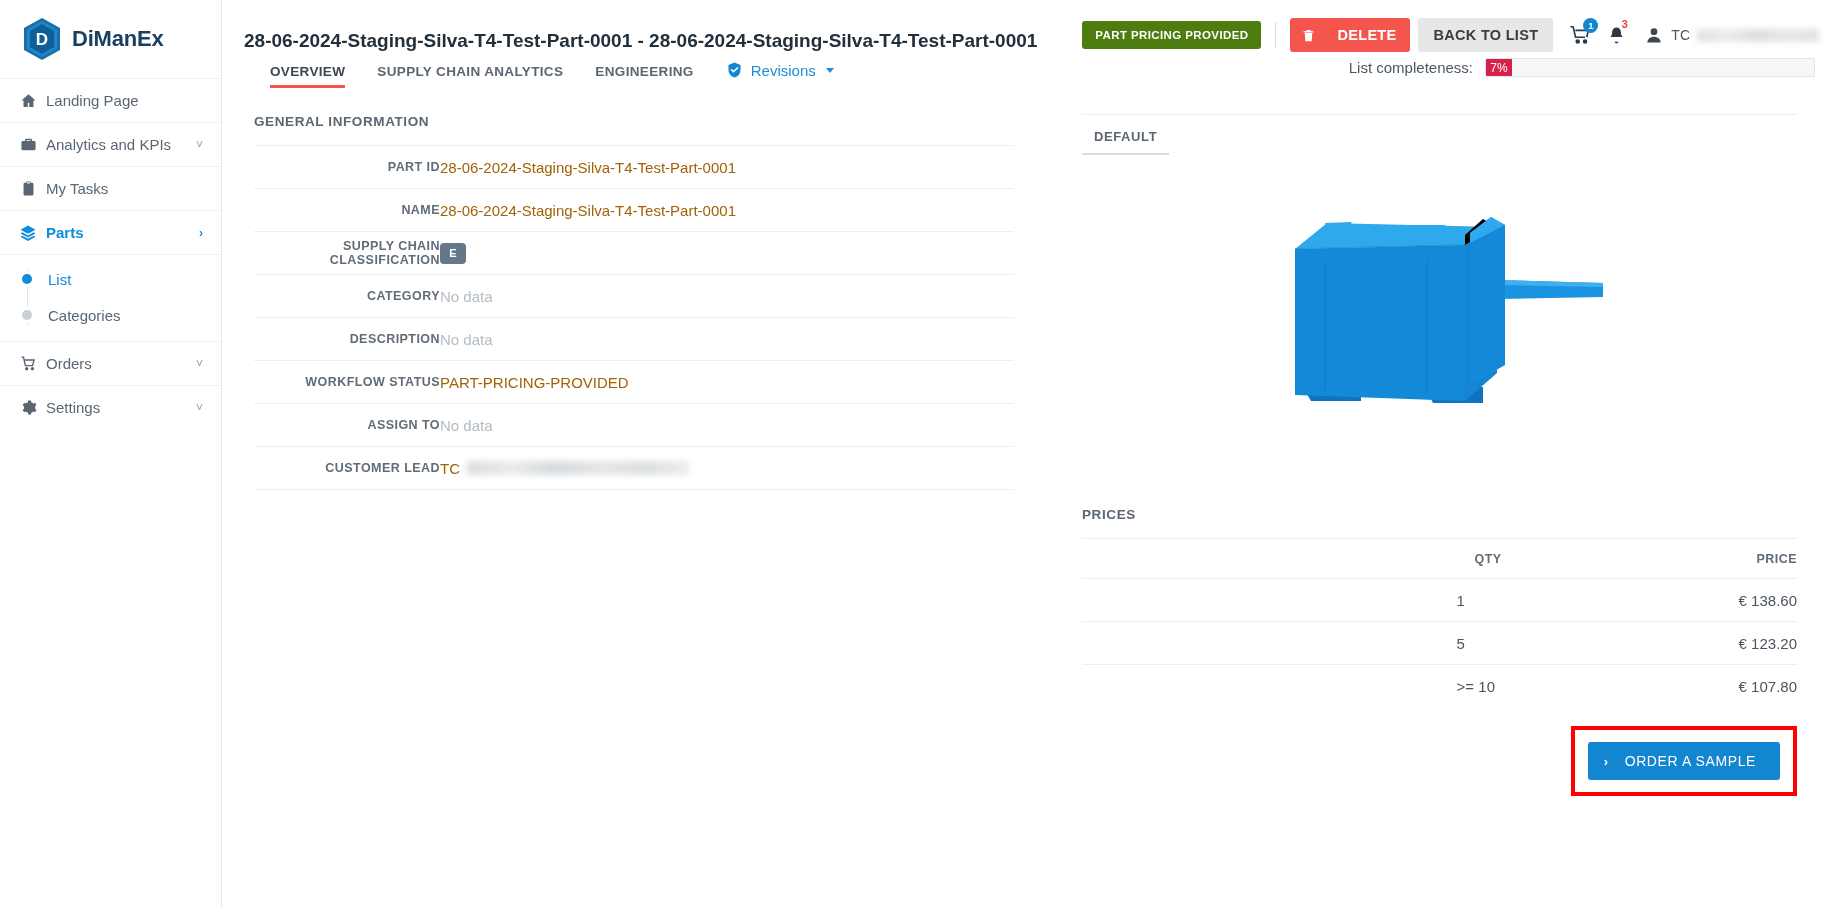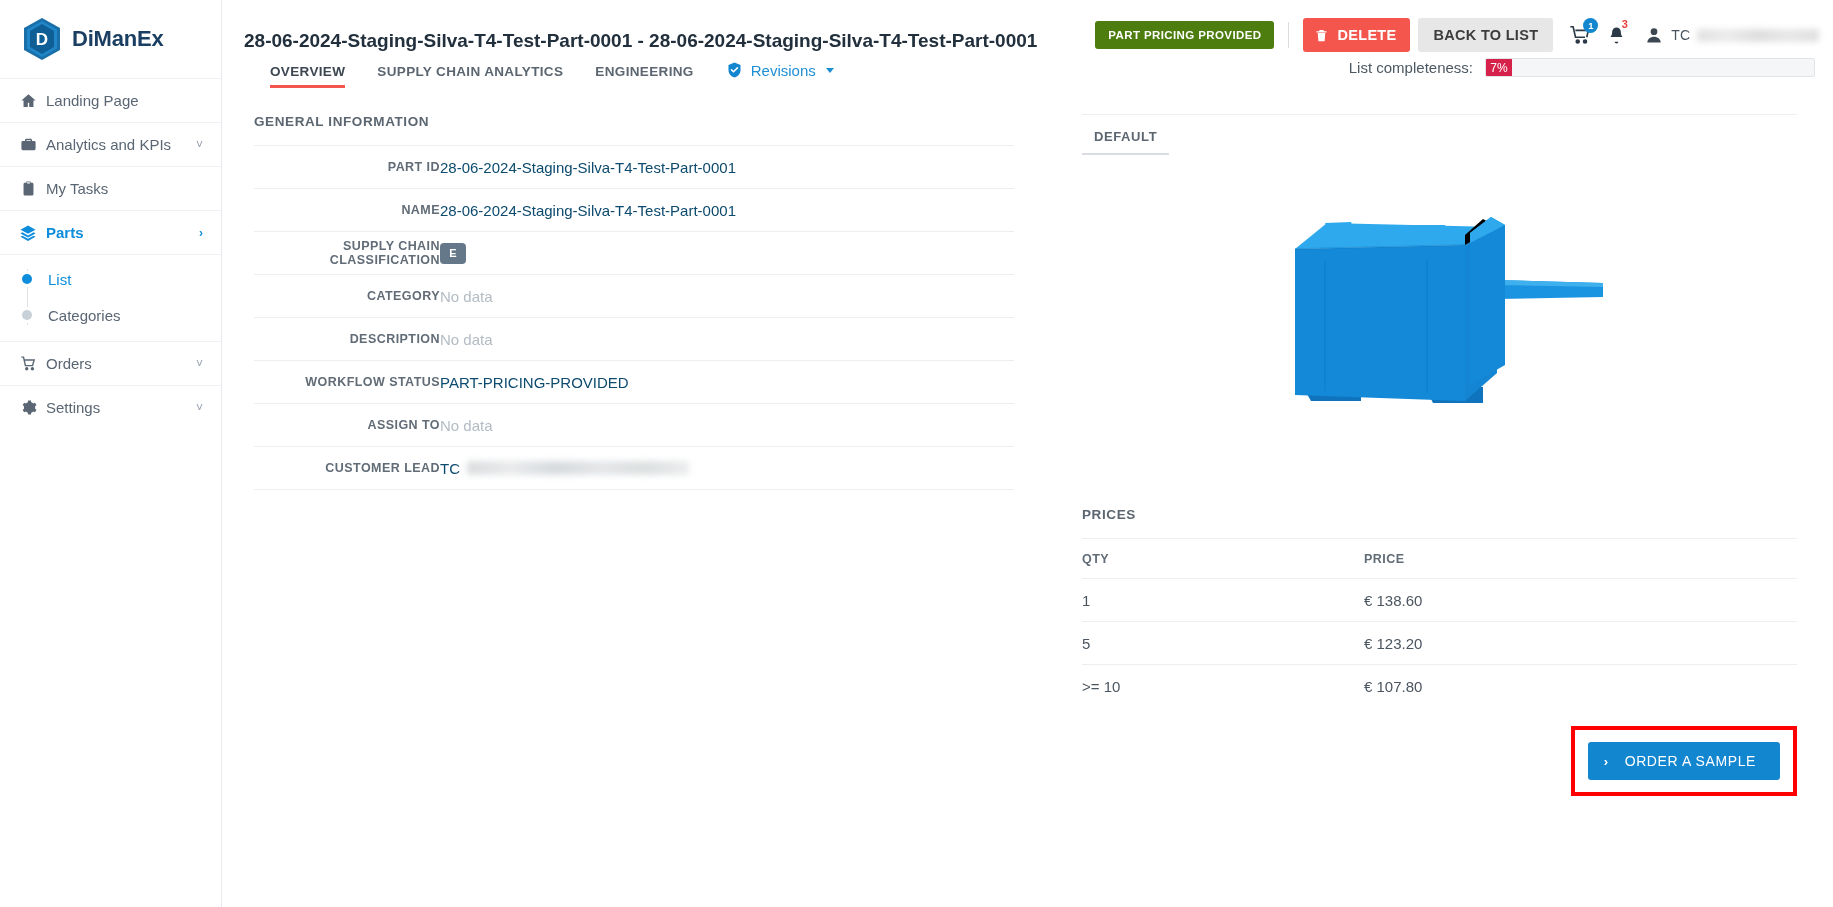--- a/index.html
+++ b/index.html
@@ -68,21 +68,21 @@
   }
   .topbar-right { margin-left: auto; display: flex; align-items: center; gap: 0px; }
   .status-chip {
     background: #4d7c0f; color: #ffffff; font-size: 11.5px; font-weight: bold;
     letter-spacing: 0.4px; padding: 8px 13px; border-radius: 3px; white-space: nowrap;
   }
   .vdiv { width: 1px; height: 26px; background: #dcdcdc; margin: 0 14px; }
   .btn-delete {
     background: #f4564e; color: #fff; font-size: 14.5px; font-weight: bold;
     padding: 9px 14px 9px 11px; border: none; border-radius: 3px; cursor: pointer;
-    display: flex; align-items: center; gap: 8px; letter-spacing: 0.3px;
+    display: flex; align-items: center; gap: 21px; letter-spacing: 0.3px;
   }
   .btn-back {
     background: #e7e7e7; color: #3c3c3c; font-size: 14.5px; font-weight: bold;
     padding: 9px 15px; border: none; border-radius: 3px; cursor: pointer;
     margin-left: 8px; letter-spacing: 0.3px; white-space: nowrap;
   }
   .icon-btn { position: relative; margin-left: 16px; cursor: pointer; display: flex; align-items: center; }
   .badge-num {
     position: absolute; top: -6px; right: -7px;
     min-width: 15px; height: 15px; border-radius: 50%;
@@ -150,21 +150,21 @@
   .info-table { width: 760px; border-top: 1px solid #eceff1; }
   .info-row {
     display: flex; align-items: center; height: 43px;
     border-bottom: 1px solid #eceff1;
     text-align: right;
   }
   .info-label {
     width: 186px; font-size: 12.5px; font-weight: bold; letter-spacing: 0.45px;
     color: #616c77; text-transform: uppercase; flex: none;
   }
-  .info-value { font-size: 15px; color: #0c4a6e; }
+  .info-value { font-size: 15px; color: #a16207; }
   .info-value.nodata { color: #b3bcc4; }
   .class-badge {
     display: inline-flex; align-items: center; justify-content: center;
     width: 26px; height: 21px; border-radius: 4px;
     background: #64788a; color: #fff; font-size: 11px; font-weight: bold;
   }
   .lead-wrap { display: flex; align-items: center; gap: 7px; }
   .lead-blur {
     width: 222px; height: 14px; border-radius: 2px;
     background: linear-gradient(90deg,#d6d9db,#e6e8ea,#d2d6d9,#e2e4e6,#d8dbdd,#e9ebec);
@@ -187,20 +187,21 @@
     height: 330px; display: flex; align-items: center; justify-content: center;
     position: relative;
   }
 
   
   .prices-block { margin-top: 22px; }
   .price-table { border-top: 1px solid #eceff1; }
   .price-row {
     display: flex; align-items: center; height: 43px;
     border-bottom: 1px solid #eceff1;
+    justify-content: flex-end;
   }
   .price-row.header { height: 40px; }
   .ph {
     font-size: 12.5px; font-weight: bold; letter-spacing: 0.45px;
     color: #616c77; text-transform: uppercase;
   }
   .pc { font-size: 15px; color: #4b5560; }
   .col-qty { width: 282px; flex: none; }
 
   .order-area { display: flex; justify-content: flex-end; padding-top: 18px; }

